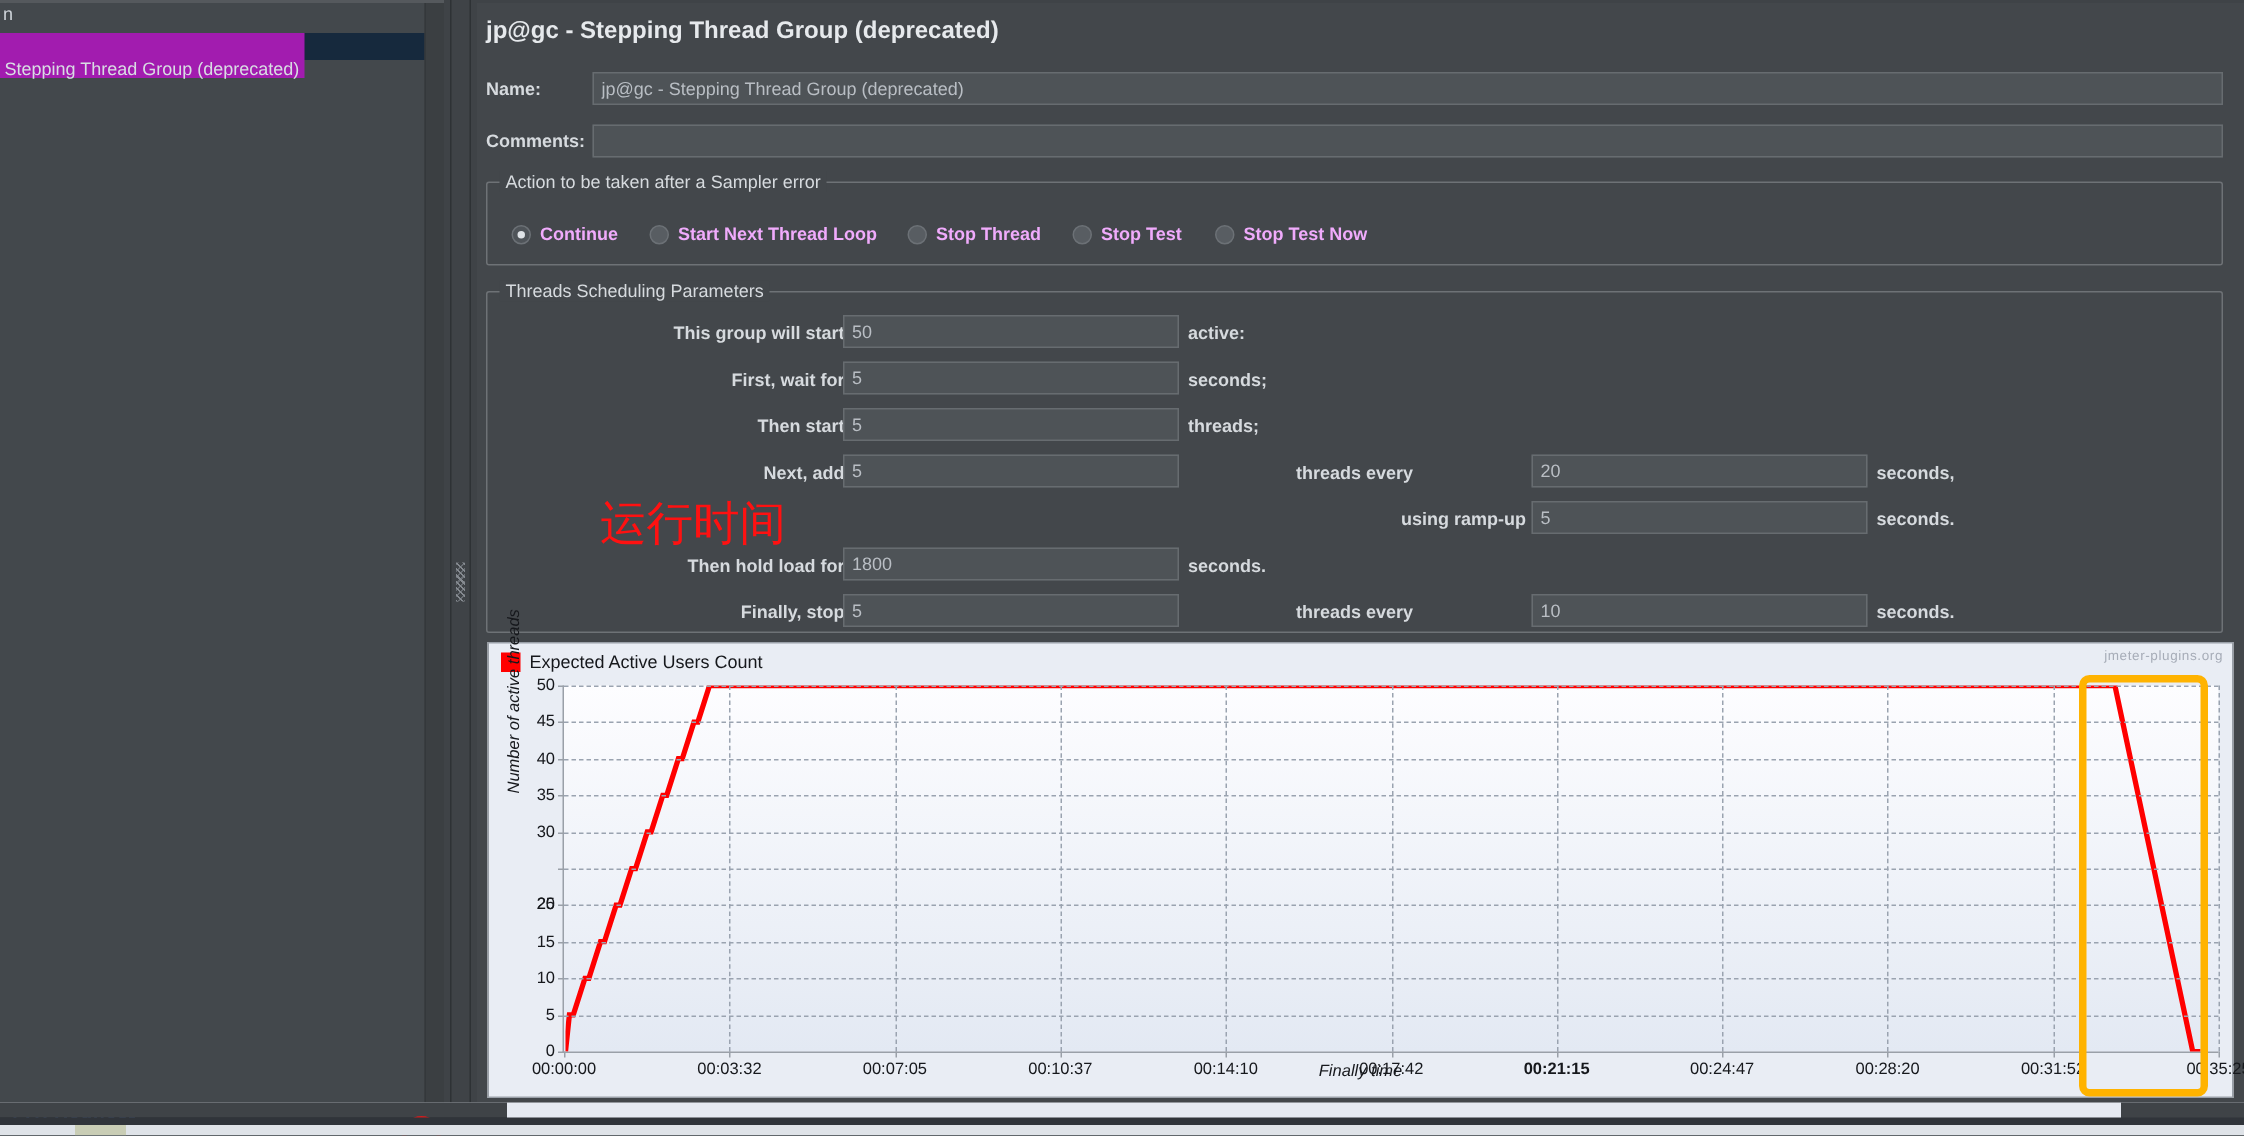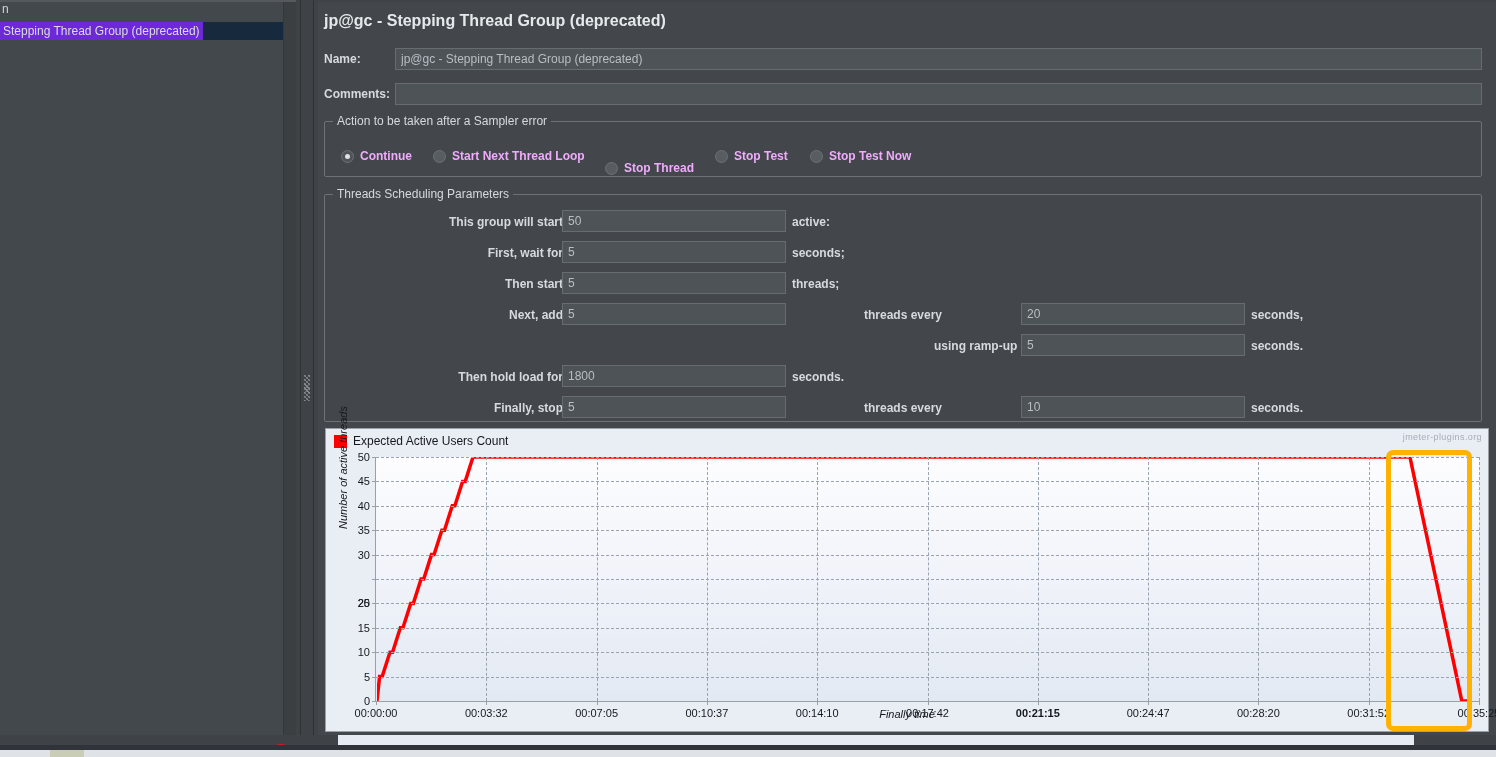--- a/index.html
+++ b/index.html
@@ -42,25 +42,25 @@
     position: absolute;
     left: 0; top: 22px;
     height: 18px;
     width: 284px;
     background: #16293d;
   }
   .tree-sel {
     position: absolute;
     left: 0; top: 0;
     height: 18px;
-    background: #6d28d9;
+    background: #a21caf;
     color: #d8dde3;
     font-size: 12px;
     line-height: 18px;
-    padding: 0 3px;
+    padding: 15px 3px;
     white-space: nowrap;
     box-sizing: border-box;
     text-align: center;
   }
   .tree-partial-top {
     position: absolute;
     left: 2px; top: 2px;
     font-size: 12px;
     color: #cfd4da;
     height: 14px;
@@ -395,21 +395,21 @@
       <div class="groupbox-title">Action to be taken after a Sampler error</div>
 
       <div class="radio-item" style="left:16px; top:25px;">
         <span class="radio-dot on"></span>
         <span class="radio-label">Continue</span>
       </div>
       <div class="radio-item" style="left:108px; top:25px;">
         <span class="radio-dot"></span>
         <span class="radio-label">Start Next Thread Loop</span>
       </div>
-      <div class="radio-item" style="left:280px; top:25px;margin-top:12px;">
+      <div class="radio-item" style="left:280px; top:25px;">
         <span class="radio-dot"></span>
         <span class="radio-label">Stop Thread</span>
       </div>
       <div class="radio-item" style="left:390px; top:25px;">
         <span class="radio-dot"></span>
         <span class="radio-label">Stop Test</span>
       </div>
       <div class="radio-item" style="left:485px; top:25px;">
         <span class="radio-dot"></span>
         <span class="radio-label">Stop Test Now</span>
@@ -526,20 +526,21 @@
         <div class="gridv" style="left: 992.7px;"></div>
         <div class="xtick" style="left: 992.7px;">00:31:52</div>
         <div class="xtickmark" style="left: 992.7px;"></div>
         <div class="gridv" style="left: 1103px;"></div>
         <div class="xtick" style="left: 1103px;">00:35:25</div>
         <div class="xtickmark" style="left: 1103px;"></div>
       </div>
     <div class="xlabel">Finally time</div>
   </div>
 
+  <div class="cn-anno" id="anno-runtime">运行时间</div>
   <div class="highlight-box"></div>
 
   <div class="bottom-strip"></div>
   <div class="bottom-strip-dark"></div>
   <div class="bottom-ghost-text">TTP Request</div>
   <div class="bottom-ghost-circle"></div>
   <div class="bottom-right-dark"></div>
   <div class="bottom-divider"></div>
   <div class="bottom-lower"></div>
   <div class="bottom-tab-chip"></div>

